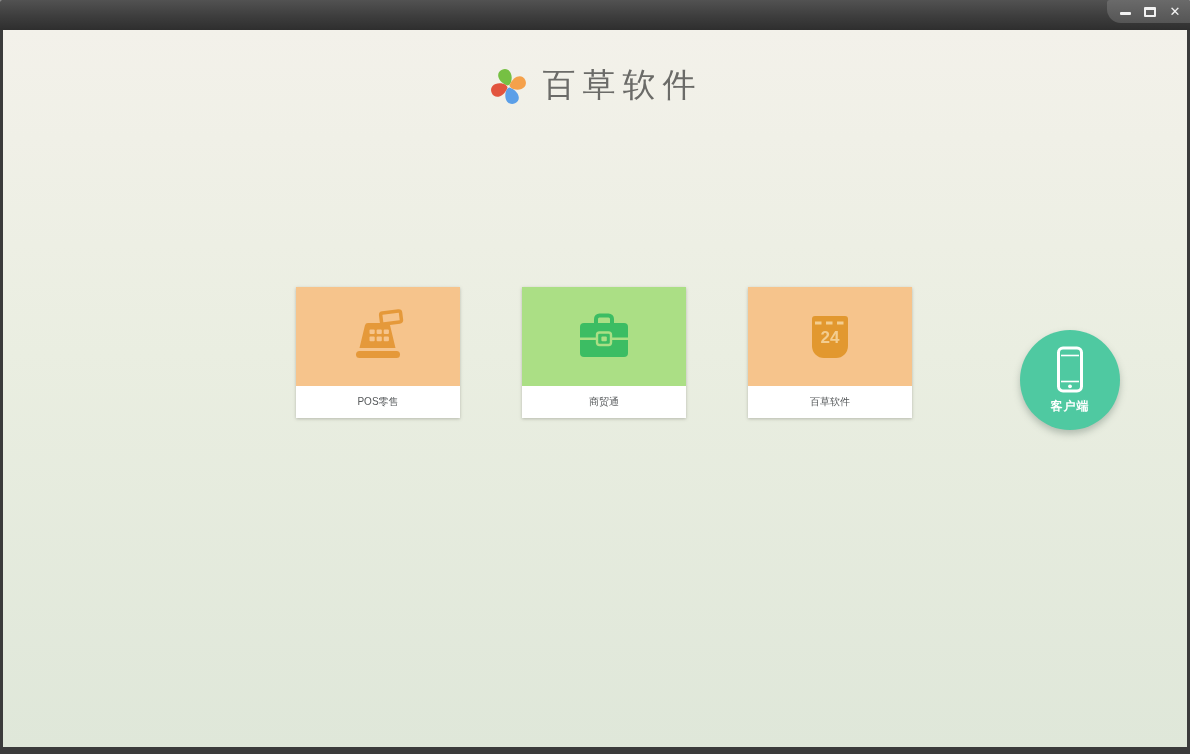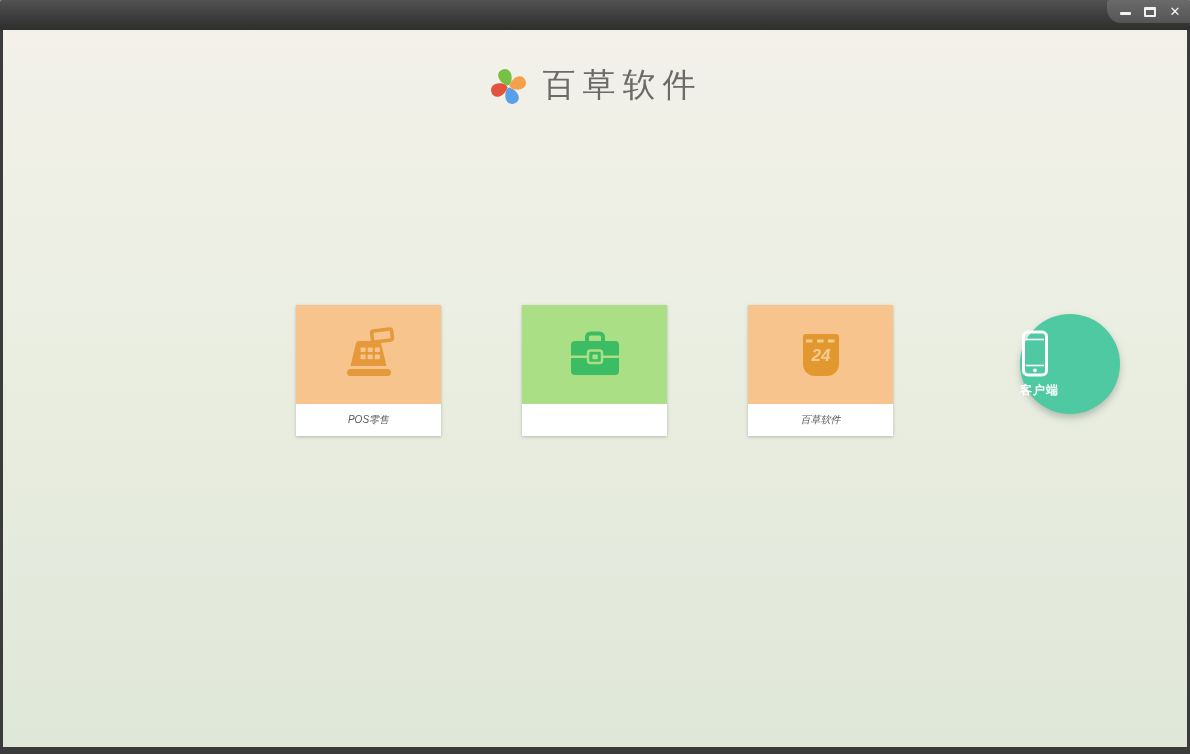--- a/index.html
+++ b/index.html
@@ -53,26 +53,25 @@
     display:flex; align-items:center; justify-content:center; gap:14px;
   }
   .brand-logo { width:41px; height:41px; margin-top:2px; }
   .brand-name {
     font-family:"Liberation Serif","DejaVu Serif",serif;
     font-size:33px; color:#6b6b68; letter-spacing:7px;
   }
 
   
   .card {
-    position:absolute; top:275px;
-    width:145px; height:131px;
+    position:absolute; top:257px;
+    width:164px; height:131px;
     background:#fff;
     box-shadow:0 1px 3px rgba(90,90,80,.35);
     cursor:pointer;
-    font-style:italic;
   }
   .card-tile {
     height:99px;
     display:flex; align-items:center; justify-content:center;
   }
   .card-1 { left:293px; }
   .card-2 { left:519px; }
   .card-3 { left:745px; }
   .tile-orange { background:#f6c48c; }
   .tile-green  { background:#abdf85; }
@@ -80,25 +79,25 @@
     height:32px; line-height:32px; text-align:center;
     font-size:10px; color:#55585a; background:#ffffff;
   }
   .cal-num {
     font-size:17px; font-weight:bold; fill:#f3cd90;
     font-family:"Liberation Sans","DejaVu Sans",sans-serif;
   }
 
   
   .client-circle {
-    position:absolute; left:1017px; top:284px;
+    position:absolute; left:1017px; top:300px;
     width:100px; height:100px; border-radius:50%;
     background:#4fc9a1;
     box-shadow:0 4px 7px rgba(80,100,90,.35);
-    display:flex; flex-direction:column; justify-content:center;
+    display:flex; flex-direction:column; align-items:center; justify-content:center;
     cursor:pointer;
   }
   .client-label {
     color:#ffffff; font-size:12px; font-weight:bold; margin-top:4px; letter-spacing:1px;
   }
 </style>
 </head>
 <body>
 
 <div class="window">
@@ -153,20 +152,21 @@
     <div class="card card-2">
       <div class="card-tile tile-green">
         <svg width="56" height="48" viewBox="0 0 56 48">
           <rect x="20" y="2.5" width="16" height="12" rx="3.5" fill="none" stroke="#3cbd63" stroke-width="4"></rect>
           <path d="M8 10 h40 a4 4 0 0 1 4 4 v10.5 H4 V14 a4 4 0 0 1 4-4 Z" fill="#3cbd63"></path>
           <path d="M4 27 h48 v13 a4 4 0 0 1 -4 4 H8 a4 4 0 0 1 -4 -4 Z" fill="#3cbd63"></path>
           <rect x="21" y="19.5" width="14" height="12.5" rx="2.5" fill="#3cbd63" stroke="#abdf85" stroke-width="2.4"></rect>
           <rect x="25.4" y="23.6" width="5.4" height="4.6" rx="1" fill="#abdf85"></rect>
         </svg>
       </div>
+      <div class="card-label">商贸通</div>
     </div>
 
     <div class="card card-3">
       <div class="card-tile tile-orange">
         <svg width="48" height="50" viewBox="0 0 48 50">
           <path d="M9 4 h30 a3 3 0 0 1 3 3 v27 a12 12 0 0 1 -12 12 H18 A12 12 0 0 1 6 34 V7 a3 3 0 0 1 3 -3 Z" fill="#e2982f"></path>
           <line x1="9" y1="11" x2="39" y2="11" stroke="#f3cd90" stroke-width="3.2" stroke-dasharray="6.5 4.5"></line>
           <text x="24" y="31" text-anchor="middle" class="cal-num">24</text>
         </svg>
       </div>

